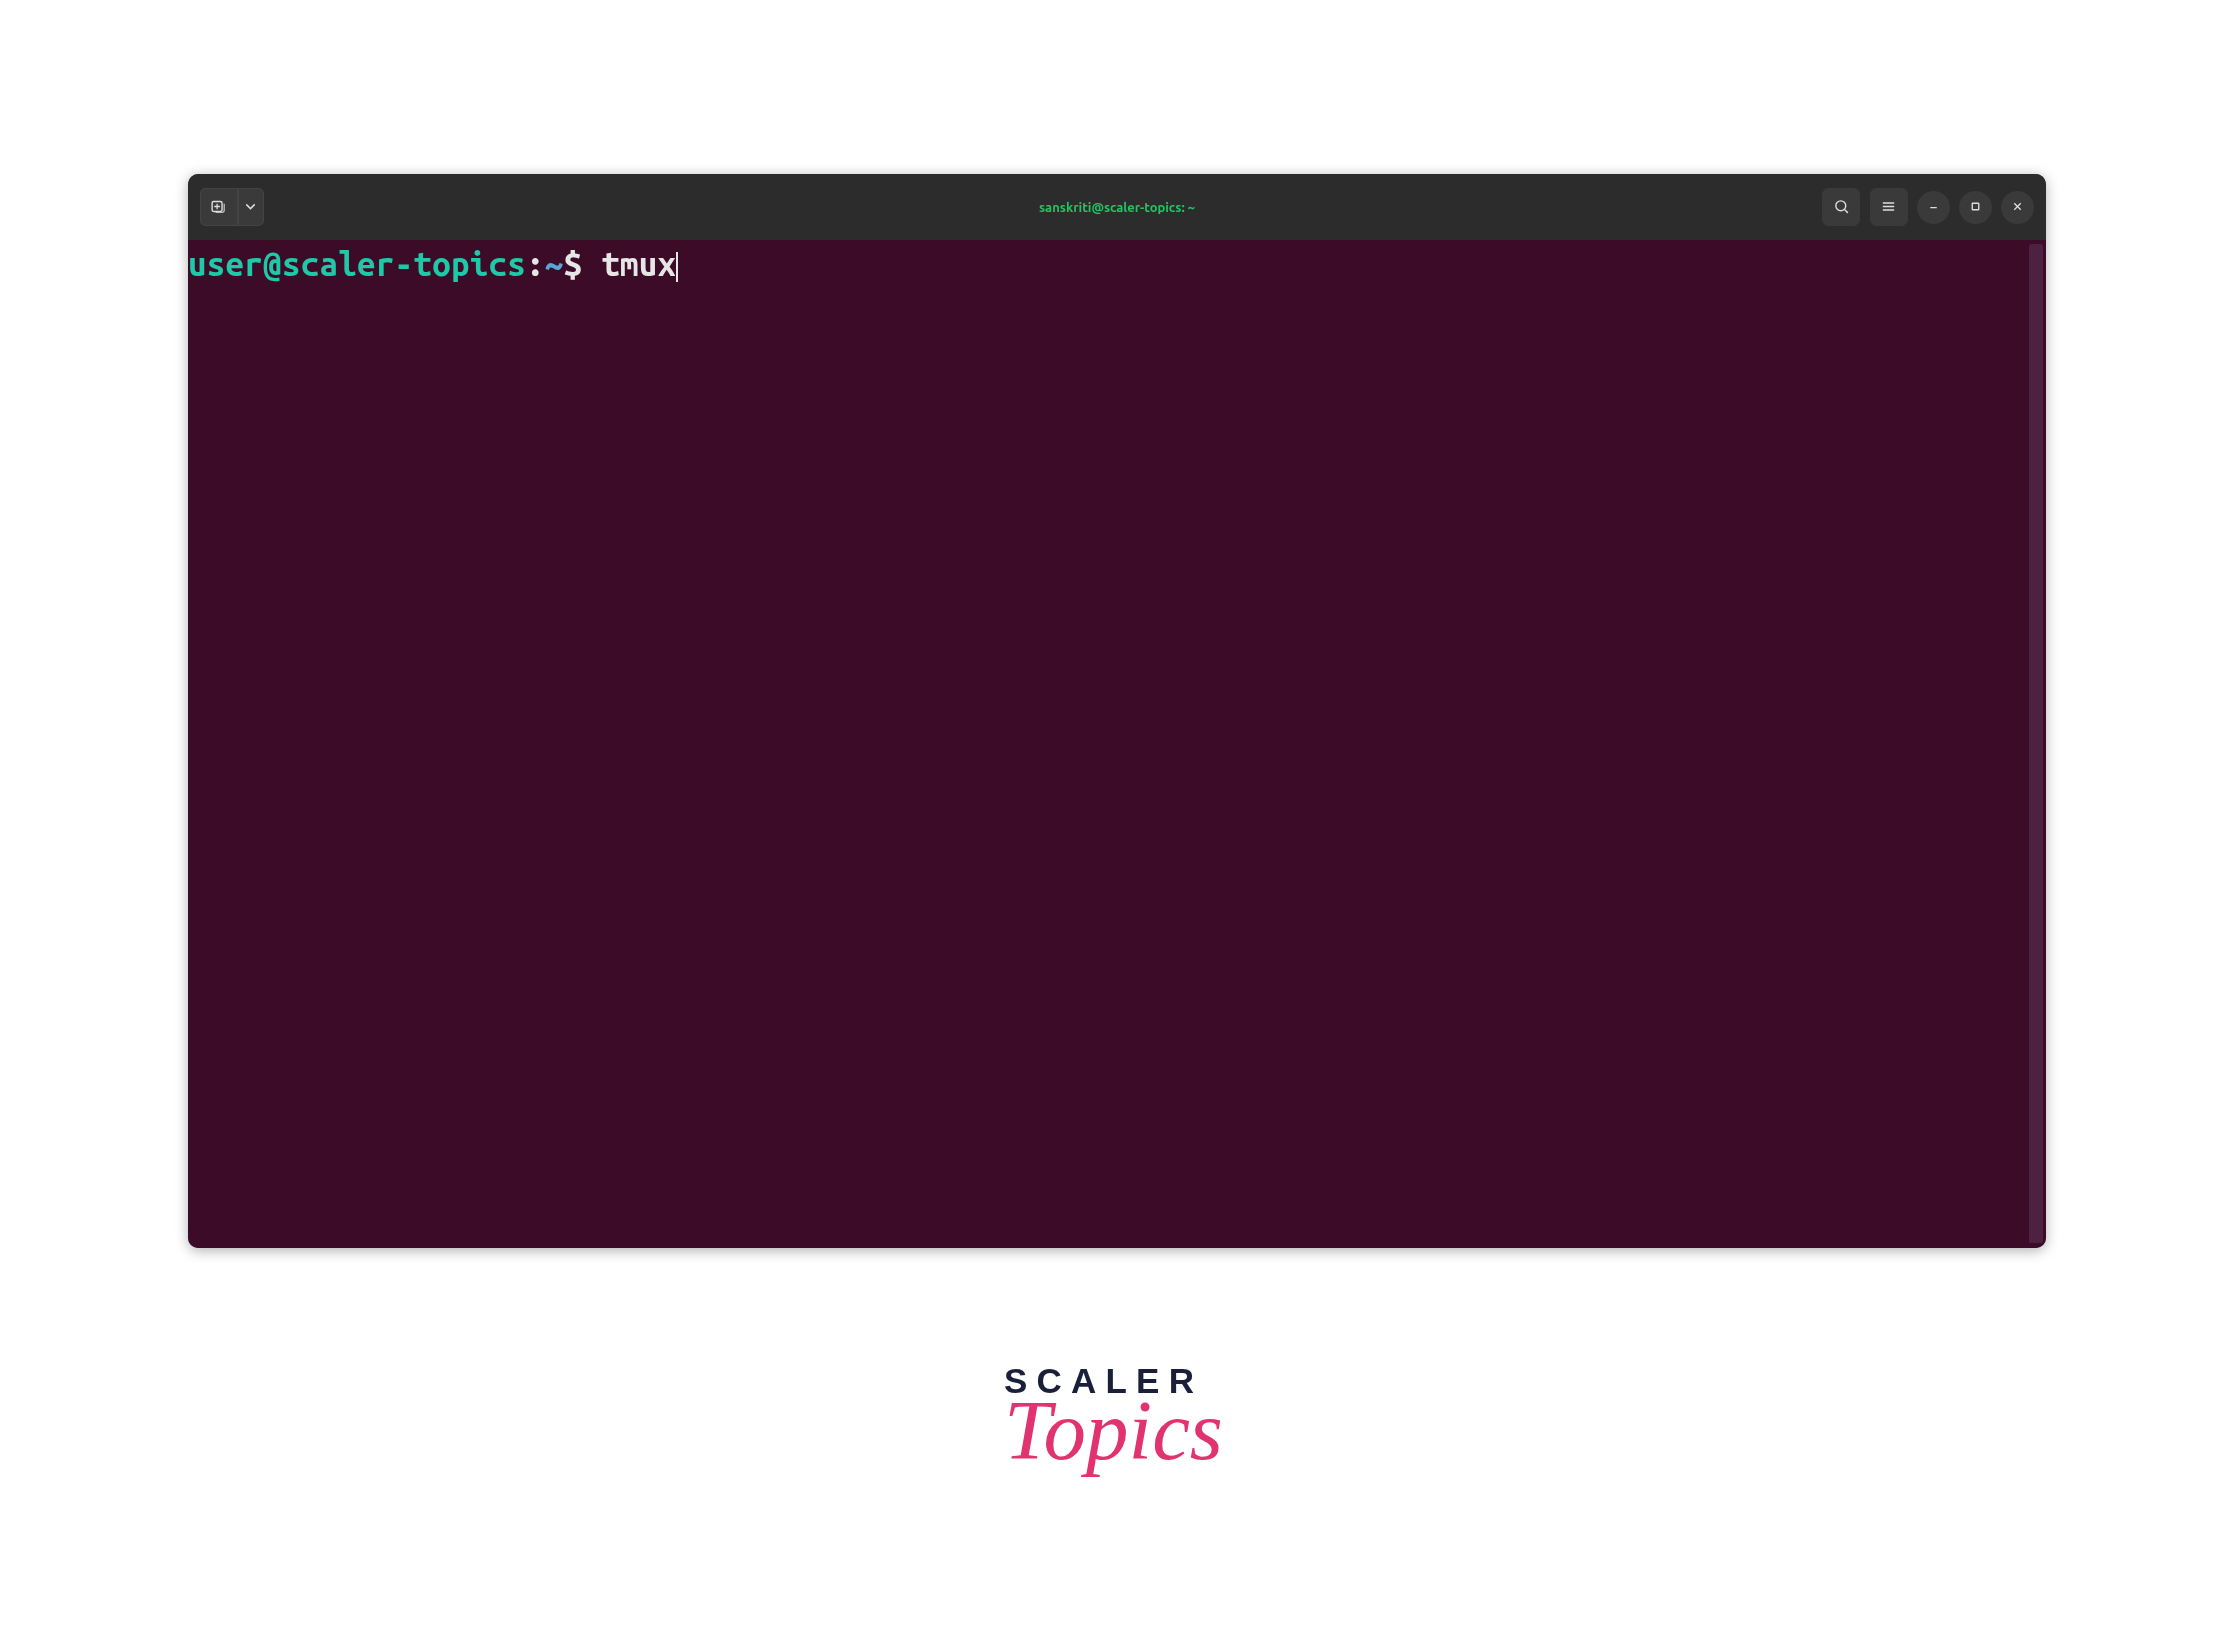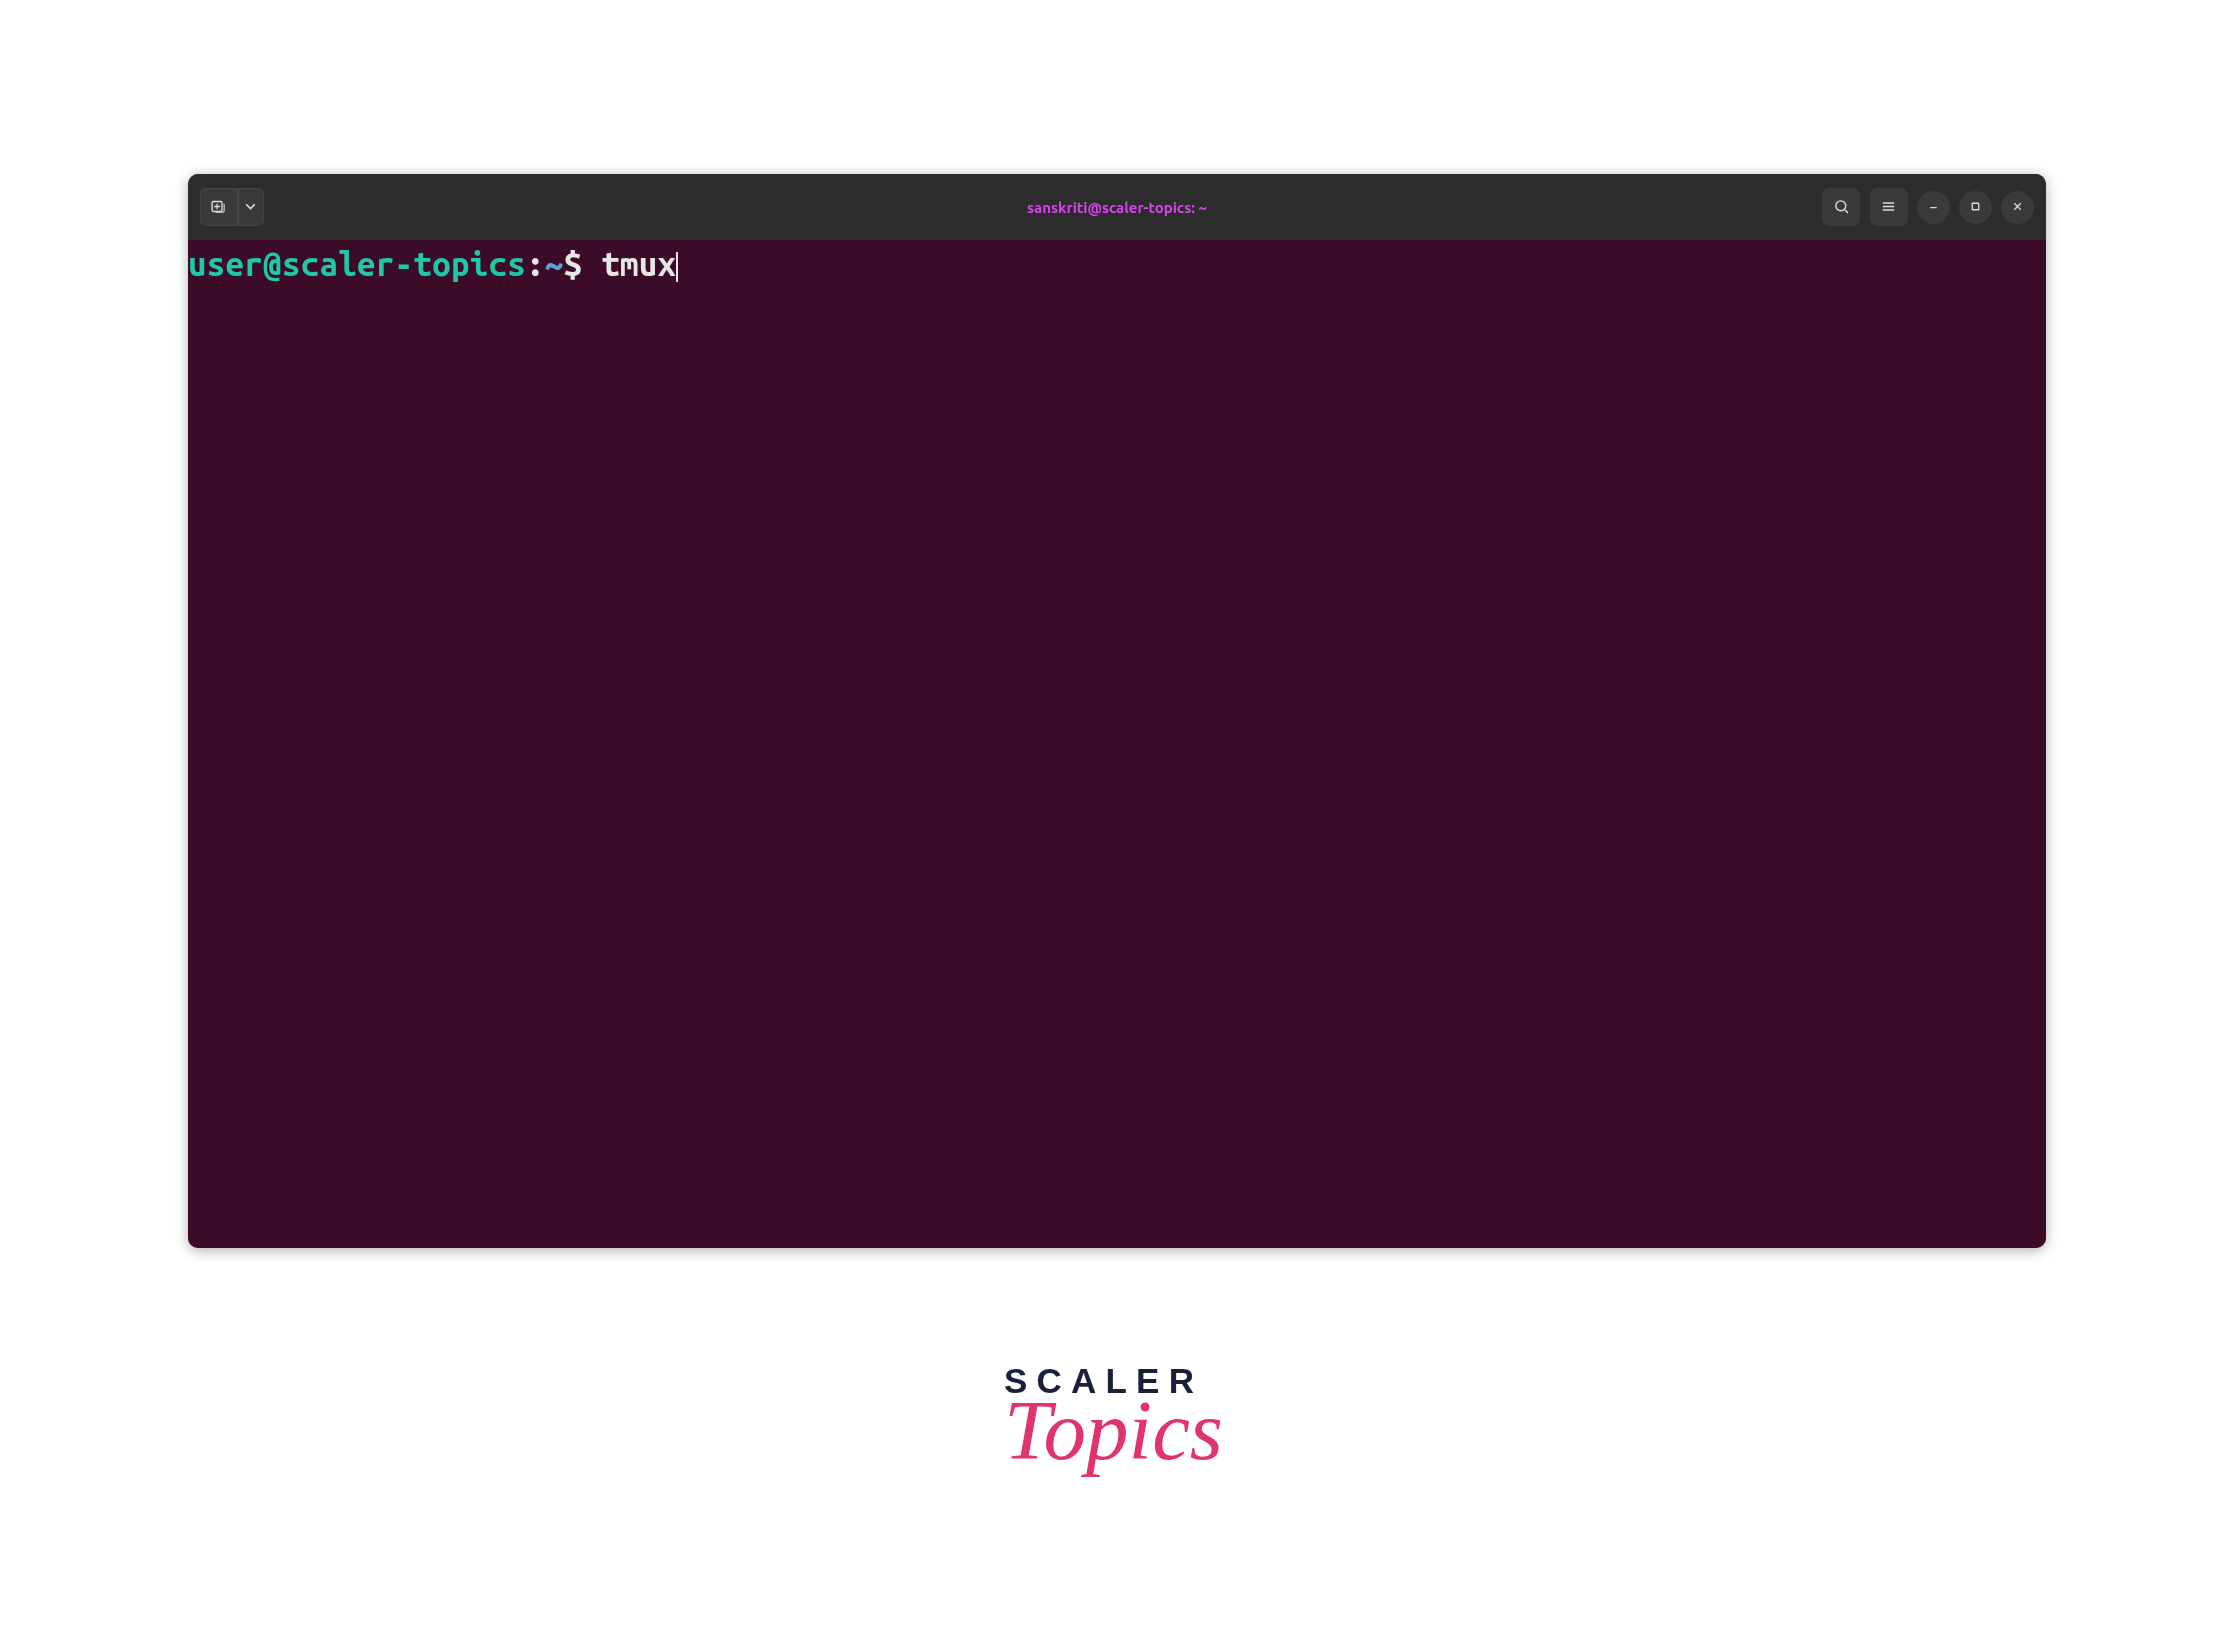--- a/index.html
+++ b/index.html
@@ -48,22 +48,22 @@
     }
     .titlebar-btn.dropdown {
       border-radius: 0 5.2px 5.2px 0;
       width: 26px;
     }
     .titlebar-btn svg { width: 17px; height: 17px; stroke: #ddd; fill: none; stroke-width: 2; }
     .titlebar-title {
       position: absolute;
       left: 50%;
       transform: translateX(-50%);
-      color: #d946ef;
-      font-size: 15px;
+      color: #22c55e;
+      font-size: 13px;
       font-weight: 600;
     }
     .titlebar-right {
       margin-left: auto;
       display: flex;
       gap: 9.2px;
       align-items: center;
     }
     .tool-btn {
       width: 38px;
@@ -85,21 +85,20 @@
       align-items: center;
       justify-content: center;
       cursor: pointer;
     }
     .win-btn svg { width: 13px; height: 13px; stroke: #ddd; fill: none; stroke-width: 2.5; }
     .terminal-body {
       height: calc(100% - 66px);
       background: #3b0b28;
       position: relative;
       display: flex;
-      flex-direction: column;
     }
     .terminal-content {
       flex: 1;
       padding: 6.6px 0 0 0;
       font-family: "Ubuntu Mono", "DejaVu Sans Mono", monospace;
       font-size: 33px;
       font-weight: 700;
       line-height: 1.0;
       letter-spacing: 0.3px;
     }

